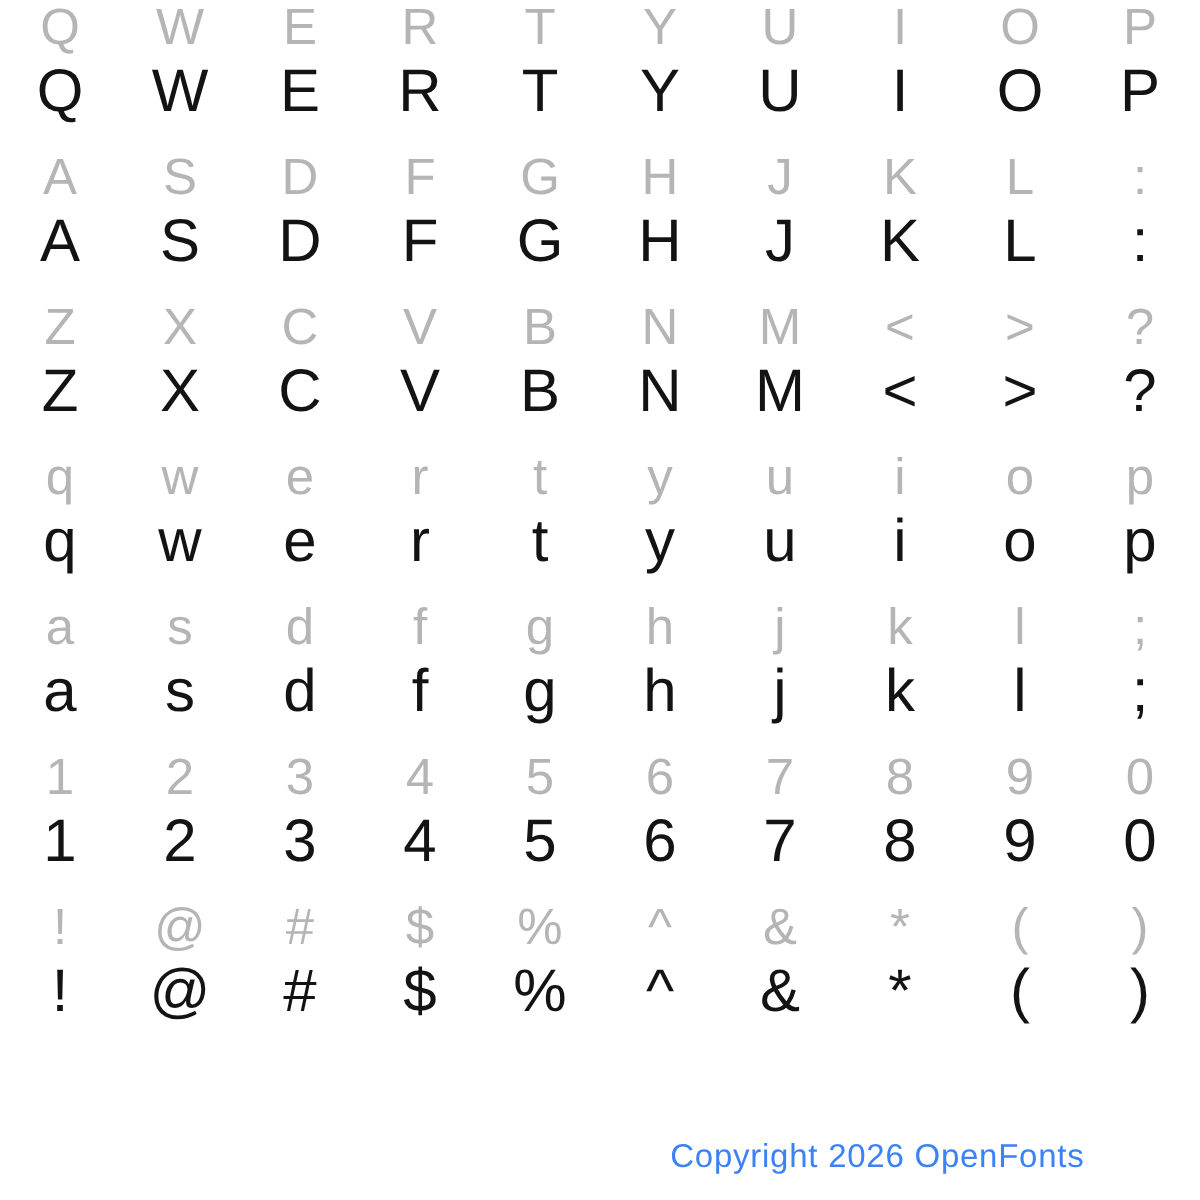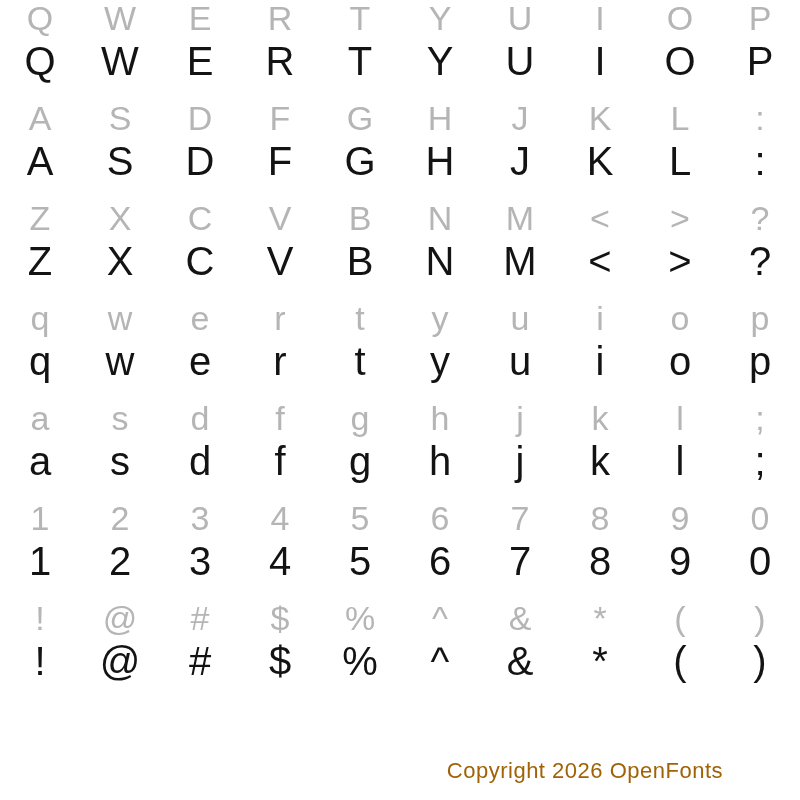--- a/index.html
+++ b/index.html
@@ -61,14 +61,14 @@
       <div class="glyph-line main" style="top: 241px; color: rgb(19, 19, 19);"><span class="glyph-cell">Z</span><span class="glyph-cell">X</span><span class="glyph-cell">C</span><span class="glyph-cell">V</span><span class="glyph-cell">B</span><span class="glyph-cell">N</span><span class="glyph-cell">M</span><span class="glyph-cell">&lt;</span><span class="glyph-cell">&gt;</span><span class="glyph-cell">?</span></div>
       <div class="glyph-line preview" style="top: 301px; color: rgb(181, 181, 181);"><span class="glyph-cell">q</span><span class="glyph-cell">w</span><span class="glyph-cell">e</span><span class="glyph-cell">r</span><span class="glyph-cell">t</span><span class="glyph-cell">y</span><span class="glyph-cell">u</span><span class="glyph-cell">i</span><span class="glyph-cell">o</span><span class="glyph-cell">p</span></div>
       <div class="glyph-line main" style="top: 341px; color: rgb(19, 19, 19);"><span class="glyph-cell">q</span><span class="glyph-cell">w</span><span class="glyph-cell">e</span><span class="glyph-cell">r</span><span class="glyph-cell">t</span><span class="glyph-cell">y</span><span class="glyph-cell">u</span><span class="glyph-cell">i</span><span class="glyph-cell">o</span><span class="glyph-cell">p</span></div>
       <div class="glyph-line preview" style="top: 401px; color: rgb(181, 181, 181);"><span class="glyph-cell">a</span><span class="glyph-cell">s</span><span class="glyph-cell">d</span><span class="glyph-cell">f</span><span class="glyph-cell">g</span><span class="glyph-cell">h</span><span class="glyph-cell">j</span><span class="glyph-cell">k</span><span class="glyph-cell">l</span><span class="glyph-cell">;</span></div>
       <div class="glyph-line main" style="top: 441px; color: rgb(19, 19, 19);"><span class="glyph-cell">a</span><span class="glyph-cell">s</span><span class="glyph-cell">d</span><span class="glyph-cell">f</span><span class="glyph-cell">g</span><span class="glyph-cell">h</span><span class="glyph-cell">j</span><span class="glyph-cell">k</span><span class="glyph-cell">l</span><span class="glyph-cell">;</span></div>
       <div class="glyph-line preview" style="top: 501px; color: rgb(181, 181, 181);"><span class="glyph-cell">1</span><span class="glyph-cell">2</span><span class="glyph-cell">3</span><span class="glyph-cell">4</span><span class="glyph-cell">5</span><span class="glyph-cell">6</span><span class="glyph-cell">7</span><span class="glyph-cell">8</span><span class="glyph-cell">9</span><span class="glyph-cell">0</span></div>
       <div class="glyph-line main" style="top: 541px; color: rgb(19, 19, 19);"><span class="glyph-cell">1</span><span class="glyph-cell">2</span><span class="glyph-cell">3</span><span class="glyph-cell">4</span><span class="glyph-cell">5</span><span class="glyph-cell">6</span><span class="glyph-cell">7</span><span class="glyph-cell">8</span><span class="glyph-cell">9</span><span class="glyph-cell">0</span></div>
       <div class="glyph-line preview" style="top: 601px; color: rgb(181, 181, 181);"><span class="glyph-cell">!</span><span class="glyph-cell">@</span><span class="glyph-cell">#</span><span class="glyph-cell">$</span><span class="glyph-cell">%</span><span class="glyph-cell">^</span><span class="glyph-cell">&amp;</span><span class="glyph-cell">*</span><span class="glyph-cell">(</span><span class="glyph-cell">)</span></div>
       <div class="glyph-line main" style="top: 641px; color: rgb(19, 19, 19);"><span class="glyph-cell">!</span><span class="glyph-cell">@</span><span class="glyph-cell">#</span><span class="glyph-cell">$</span><span class="glyph-cell">%</span><span class="glyph-cell">^</span><span class="glyph-cell">&amp;</span><span class="glyph-cell">*</span><span class="glyph-cell">(</span><span class="glyph-cell">)</span></div>
     </div>
-  <div class="footer-copyright" style="color: #a16207;">Copyright 2026 OpenFonts</div>
+  <div class="footer-copyright" style="color: #3b82f6;">Copyright 2026 OpenFonts</div>
 </div>
 
 </body></html>

